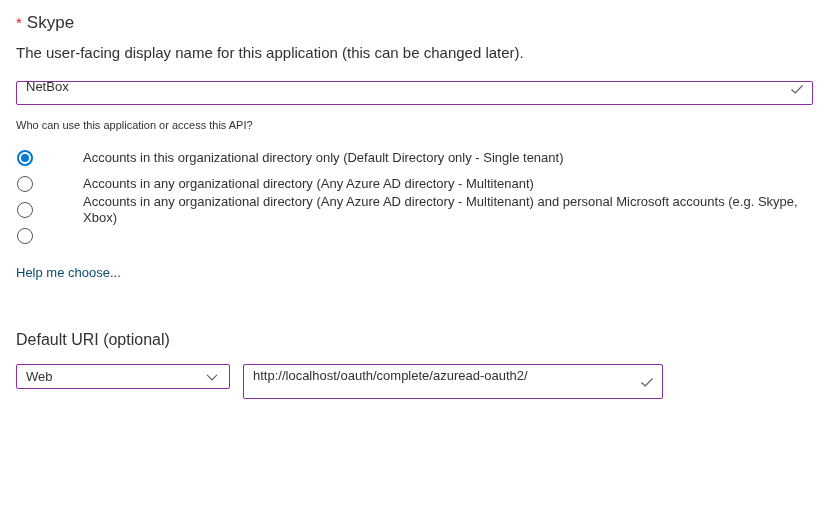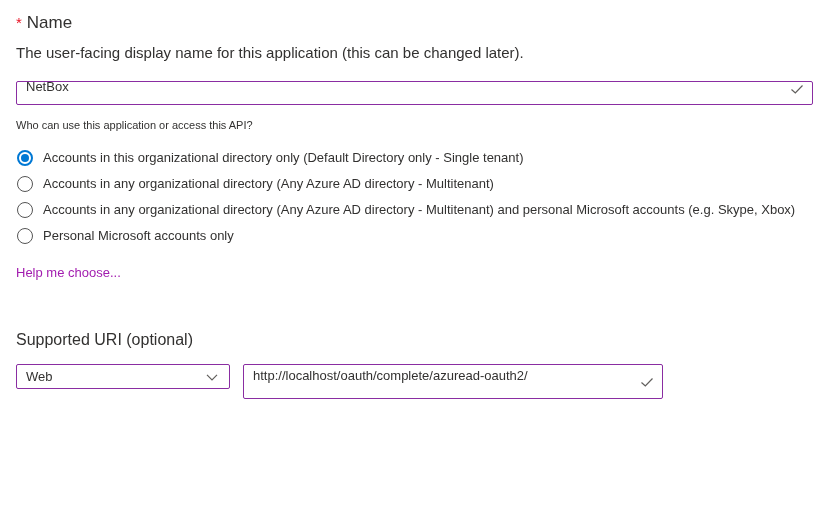--- a/index.html
+++ b/index.html
@@ -24,31 +24,31 @@
     border: 1px solid #8a2da2; border-radius: 2px;
     font-family: "Liberation Sans", sans-serif; font-size: 13px; color: #323130;
     padding: 0 30px 12px 9px; outline: none; background: #fff;
   }
   .input-icon { position: absolute; right: 8px; top: 50%; transform: translateY(-50%); line-height: 0; }
 
   .section-title { font-size: 16px; line-height: 21px; margin-top: 44px; font-weight: 400; }
   .question { font-size: 11px; line-height: 15px; margin-top: 17px; }
 
   .radio-group { margin-top: 12px; }
-  .radio-row { display: flex; align-items: center; height: 26px; cursor: pointer; }
+  .radio-row { display: flex; align-items: center; height: 26px; cursor: pointer; gap: 40px; }
   .radio { width: 16px; height: 16px; border-radius: 50%; margin: 0 10px 0 1px; flex: 0 0 16px; position: relative; }
   .radio.unselected { border: 1px solid #555555; background: #fff; }
   .radio.selected { border: 2px solid #0078d4; background: #fff; }
   .radio.selected::after {
     content: ""; position: absolute; left: 2px; top: 2px; right: 2px; bottom: 2px;
     background: #0078d4; border-radius: 50%;
   }
   .radio-label { font-size: 13px; line-height: 16px; }
 
-  .help-link { display: inline-block; font-size: 13px; line-height: 15px; color: #a21caf; margin-top: 16px; cursor: pointer; text-decoration: none; }
+  .help-link { display: inline-block; font-size: 13px; line-height: 15px; color: #0c4a6e; margin-top: 16px; cursor: pointer; text-decoration: none; }
 
   .redirect-title { margin-top: 48px; }
   .redirect-desc { font-size: 13px; line-height: 19px; margin-top: 10px; max-width: 797px; }
 
   .controls-row { margin-top: 14px; display: flex; }
   .dropdown {
     position: relative; width: 214px; height: 25px;
     border: 1px solid #8a2da2; border-radius: 2px; background: #fff;
     display: flex; align-items: center; padding: 0 30px 0 9px;
     font-size: 13px; cursor: pointer;
@@ -56,21 +56,21 @@
   .dropdown .input-icon { right: 9px; }
   .uri-wrap { position: relative; width: 420px; height: 35px; margin-left: 13px; }
 </style>
 </head>
 <body>
 
 <div class="page">
 
   
   <div class="field-label">
-    <span class="required-asterisk">*</span><span>Name</span>
+    <span class="required-asterisk">*</span><span>Skype</span>
   </div>
   <div class="field-desc">The user-facing display name for this application (this can be changed later).</div>
   <div class="text-input-wrap">
     <input class="azure-input" type="text" value="NetBox" style="">
     <span class="input-icon">
       <svg width="16" height="16" viewBox="0 0 16 16">
           <path d="M2.5 8.5 L6.3 12 L13.5 4.5" stroke="#605e5c" stroke-width="1.2" fill="none"></path>
         </svg>
     </span>
   </div>
@@ -86,28 +86,27 @@
     <div class="radio-row">
       <span class="radio unselected"></span>
       <span class="radio-label">Accounts in any organizational directory (Any Azure AD directory - Multitenant)</span>
     </div>
     <div class="radio-row">
       <span class="radio unselected"></span>
       <span class="radio-label">Accounts in any organizational directory (Any Azure AD directory - Multitenant) and personal Microsoft accounts (e.g. Skype, Xbox)</span>
     </div>
     <div class="radio-row">
       <span class="radio unselected"></span>
-      <span class="radio-label">Personal Microsoft accounts only</span>
     </div>
   </div>
 
   <a class="help-link">Help me choose...</a>
 
   
-  <div class="section-title redirect-title">Supported URI (optional)</div>
+  <div class="section-title redirect-title">Default URI (optional)</div>
 
   <div class="controls-row">
     <div class="dropdown">
       <span>Web</span>
       <span class="input-icon">
         <svg width="16" height="16" viewBox="0 0 16 16">
             <path d="M3 5.8 L8 10.8 L13 5.8" stroke="#605e5c" stroke-width="1.2" fill="none"></path>
           </svg>
       </span>
     </div>

